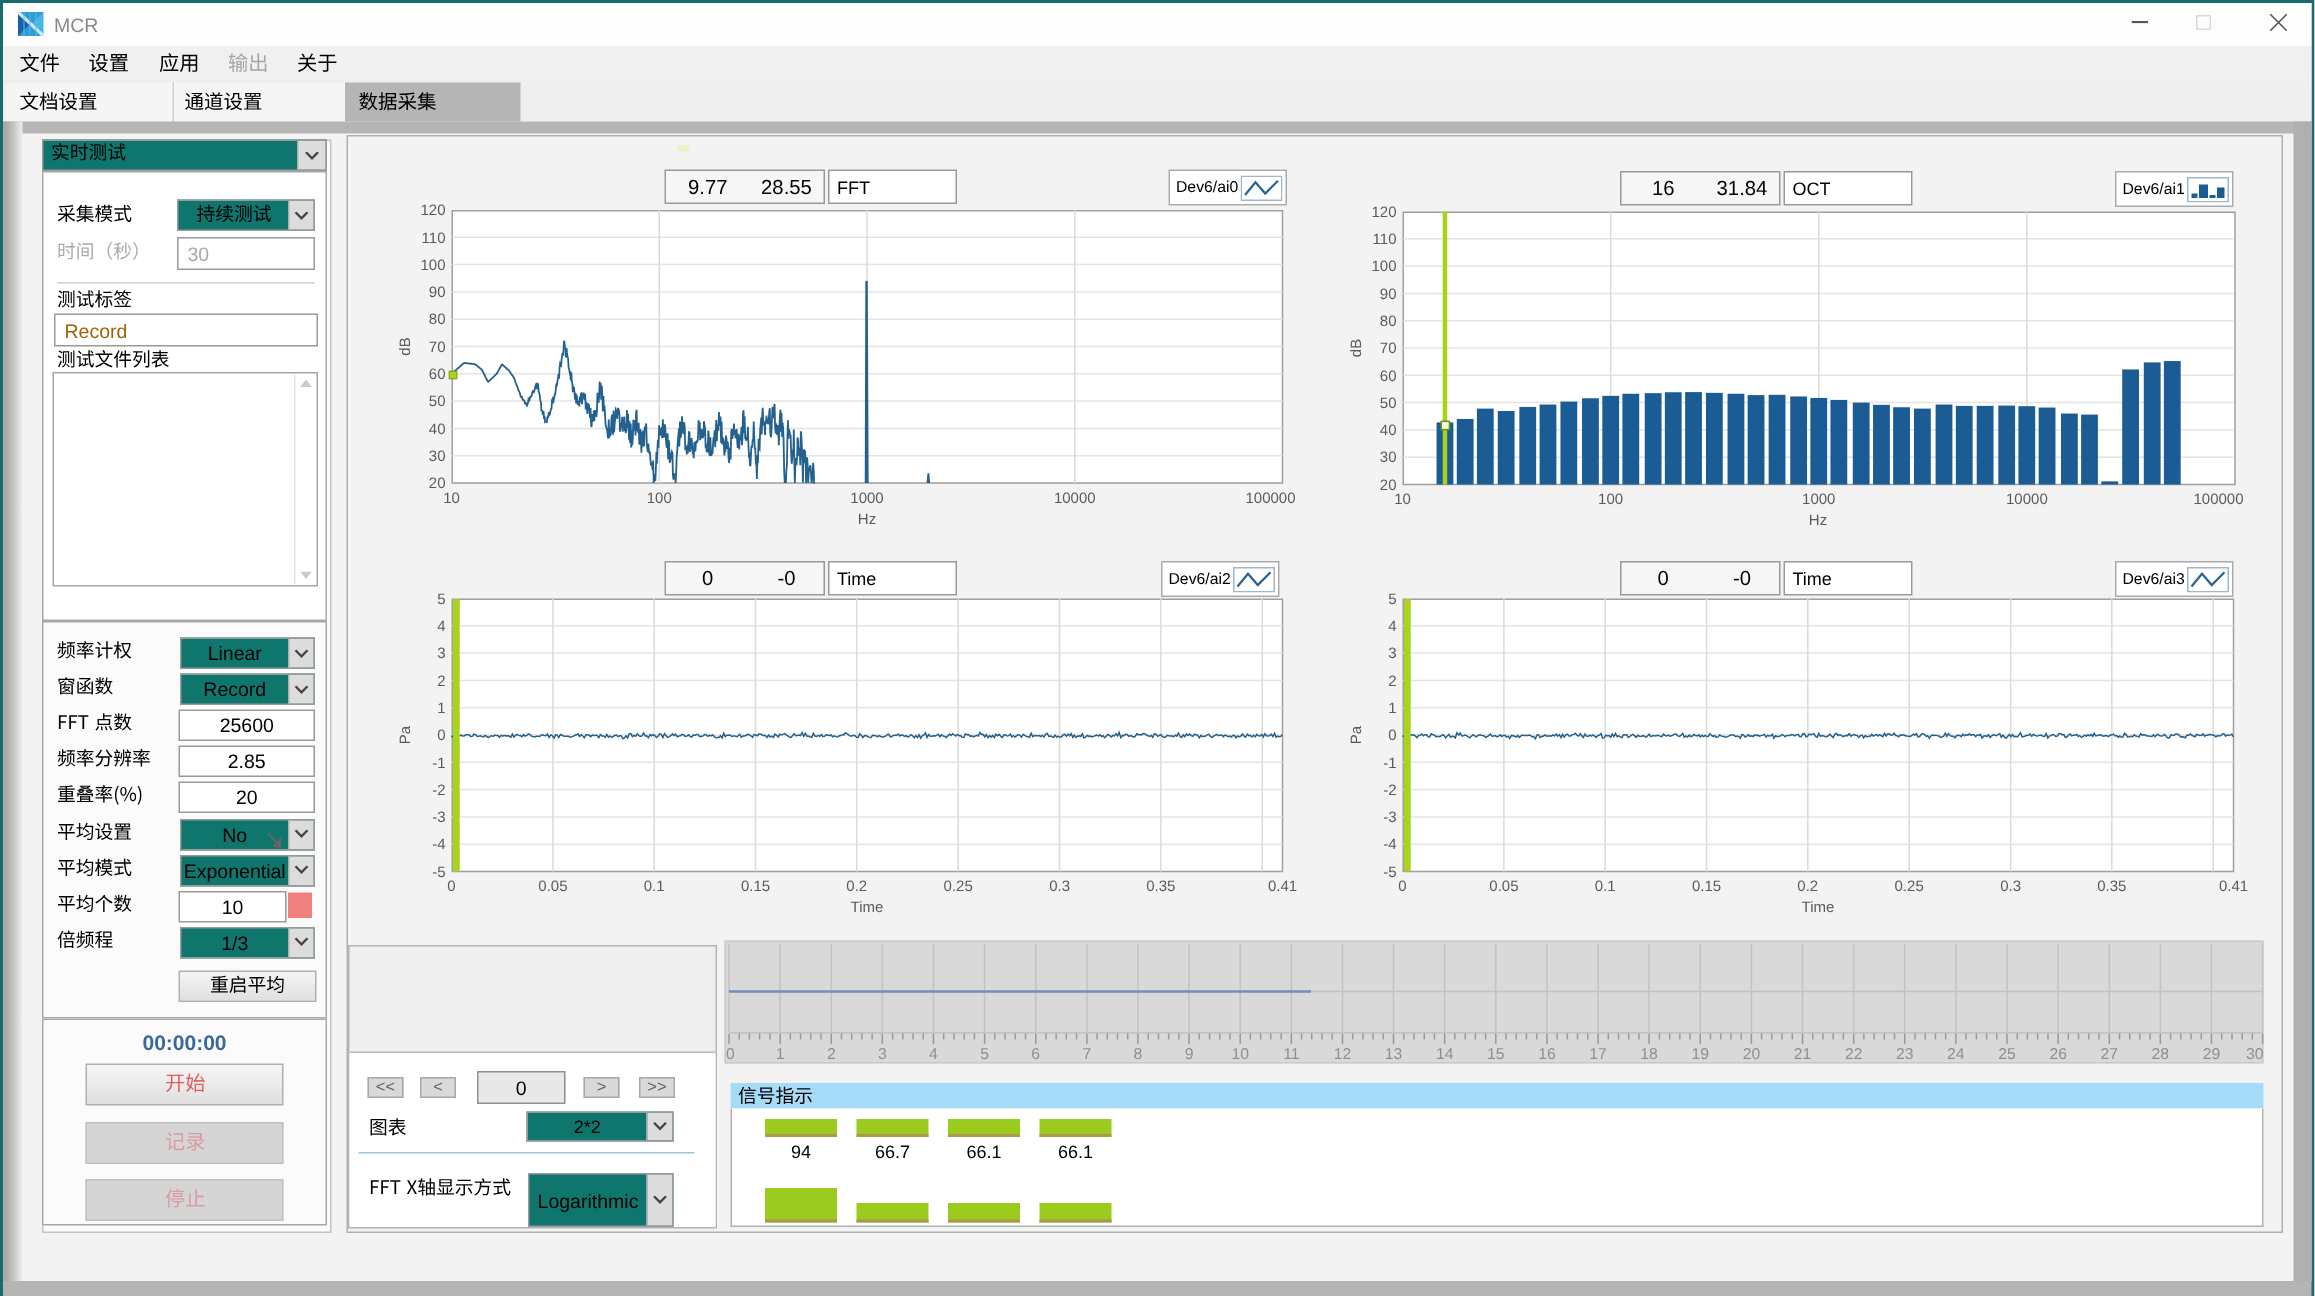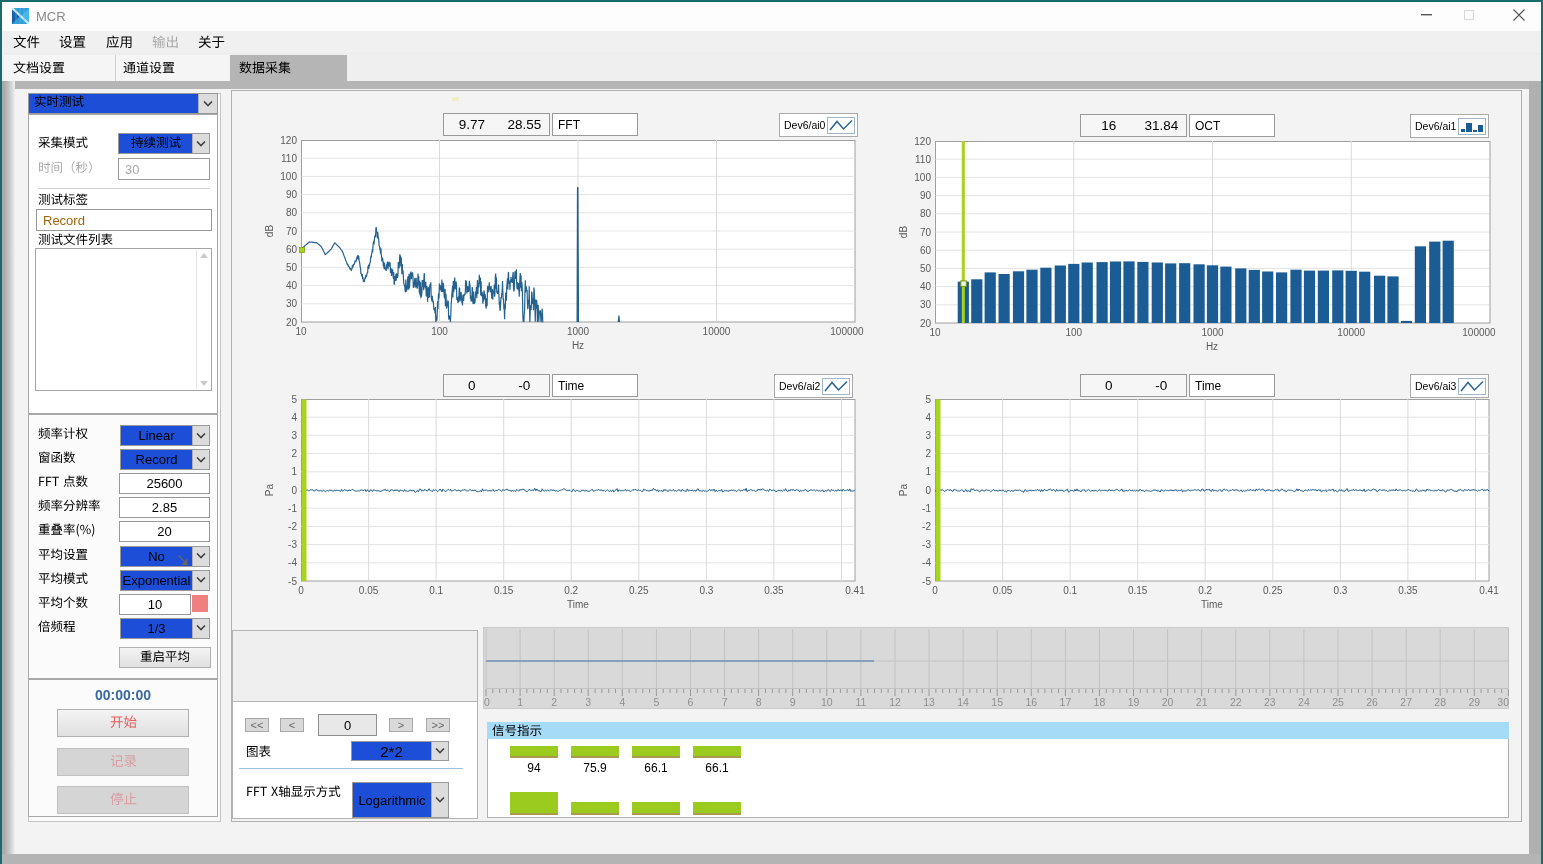--- a/index.html
+++ b/index.html
@@ -1,18 +1,18 @@
 <!DOCTYPE html>
 <html><head><meta charset="utf-8"><style>
 *{margin:0;padding:0;box-sizing:border-box}
 html,body{width:1543px;height:864px;overflow:hidden}
 body{font-family:"Liberation Sans",sans-serif;position:relative;background:#f3f3f3}
 .abs{position:absolute}
 .zh{display:inline-block;vertical-align:top}
-.combo{position:absolute;background:#1d4ed8;border:1px solid #999;display:flex;align-items:center}
+.combo{position:absolute;background:#0f766e;border:1px solid #999;display:flex;align-items:center}
 .combo .cl{flex:1;display:flex;align-items:center;justify-content:center;overflow:hidden}
 .combo .ca{height:100%;background:#dcdcdc;border-left:1px solid #b0b0b0;display:flex;align-items:center;justify-content:center}
 .tbox{position:absolute;background:#fff;border:1px solid #999;display:flex;align-items:center}
 .vbox{position:absolute;background:#f6f6f6;border:1px solid #999;display:flex;align-items:center;font-size:13.5px}
 .vbox span{display:inline-block;text-align:center}
 .devbox{position:absolute;width:79px;height:24px;background:#fff;border:1px solid #aaa;display:flex;align-items:center;justify-content:space-between;padding:0 2px 0 4px}
 .devbox span{font-size:10.5px}
 .chart{position:absolute}
 .gbar{position:absolute;background:#9bcb1f;border-bottom:2px solid #ab9a4e}
 .gbox{position:absolute;border:1px solid #a8a8a8;background:#fff}
@@ -639,21 +639,21 @@
 <div class="navbtn" style="left:280px;top:718px">&lt;</div>
 <div class="abs" style="left:318px;top:714px;width:59px;height:22px;background:#e8e8e8;border:1px solid #8f8f8f;display:flex;align-items:center;justify-content:center;font-size:13px">0</div>
 <div class="navbtn" style="left:389px;top:718px">&gt;</div>
 <div class="navbtn" style="left:426px;top:718px">&gt;&gt;</div>
 <div class="lbl" style="left:246px;top:745px"><svg class="zh" width="25" height="15" style="" viewBox="0 0 25 15" fill="#000">
       <use href="#u56fe" transform="translate(0.0 11.0) scale(0.0125 -0.0125)"></use>
       <use href="#u8868" transform="translate(12.5 11.0) scale(0.0125 -0.0125)"></use>
     </svg></div>
 <div class="combo" style="left:351px;top:741px;width:98px;height:20px">
 <div class="cl">
-      <span class="cv" style="font-size:15px">2*2</span>
+      <span class="cv" style="font-size:12px">2*2</span>
     </div>
     <div class="ca" style="width:17px">
       <svg width="10" height="6" viewBox="0 0 10 6">
         <path d="M1 0.5 L5 4.5 L9 0.5" fill="none" stroke="#444" stroke-width="1.6"></path>
       </svg>
     </div>
   </div>
 <div class="abs" style="left:239px;top:768px;width:224px;height:1px;background:#9cc3e0"></div>
 <div class="lbl" style="left:246px;top:785px"><svg class="zh" width="95" height="15" style="" viewBox="0 0 95 15" fill="#000">
       <use href="#u46" transform="translate(0.0 11.0) scale(0.0125 -0.0125)"></use>
@@ -898,20 +898,20 @@
 <div class="abs" style="left:492px;top:724px"><svg class="zh" width="50" height="15" style="" viewBox="0 0 50 15" fill="#000">
       <use href="#u4fe1" transform="translate(0.0 11.0) scale(0.0125 -0.0125)"></use>
       <use href="#u53f7" transform="translate(12.5 11.0) scale(0.0125 -0.0125)"></use>
       <use href="#u6307" transform="translate(25.0 11.0) scale(0.0125 -0.0125)"></use>
       <use href="#u793a" transform="translate(37.5 11.0) scale(0.0125 -0.0125)"></use>
     </svg></div>
 <div class="abs" style="left:487px;top:739px;width:1022px;height:79px;background:#fff;border:1px solid #b0b0b0;border-top:none"></div>
 <div class="gbar" style="left:510px;top:746px;width:48px;height:12px"></div>
 <div style="position:absolute;left:510px;top:761px;width:48px;text-align:center;font-size:12px">94</div>
 <div class="gbar" style="left:571px;top:746px;width:48px;height:12px"></div>
-<div style="position:absolute;left:571px;top:761px;width:48px;text-align:center;font-size:12px">75.9</div>
+<div style="position:absolute;left:571px;top:761px;width:48px;text-align:center;font-size:12px">66.7</div>
 <div class="gbar" style="left:632px;top:746px;width:48px;height:12px"></div>
 <div style="position:absolute;left:632px;top:761px;width:48px;text-align:center;font-size:12px">66.1</div>
 <div class="gbar" style="left:693px;top:746px;width:48px;height:12px"></div>
 <div style="position:absolute;left:693px;top:761px;width:48px;text-align:center;font-size:12px">66.1</div>
 <div class="gbar" style="left:510px;top:792px;width:48px;height:23px"></div>
 <div class="gbar" style="left:571px;top:802px;width:48px;height:13px"></div>
 <div class="gbar" style="left:632px;top:802px;width:48px;height:13px"></div>
 <div class="gbar" style="left:693px;top:802px;width:48px;height:13px"></div>
 </body></html>

